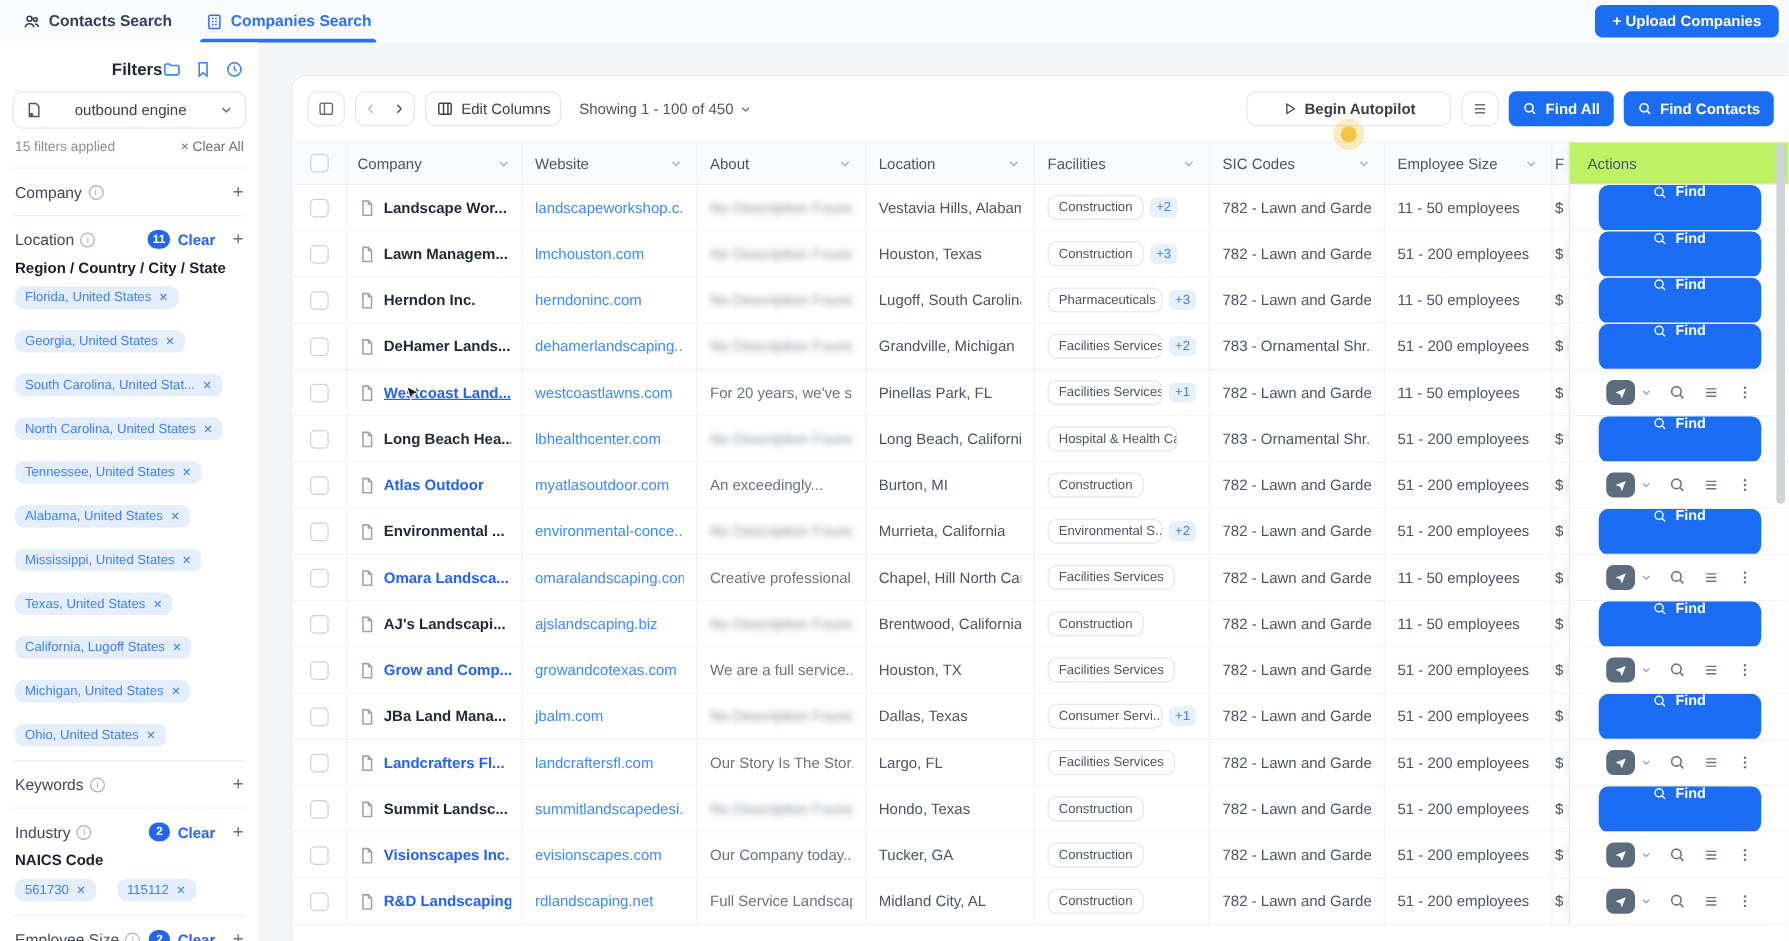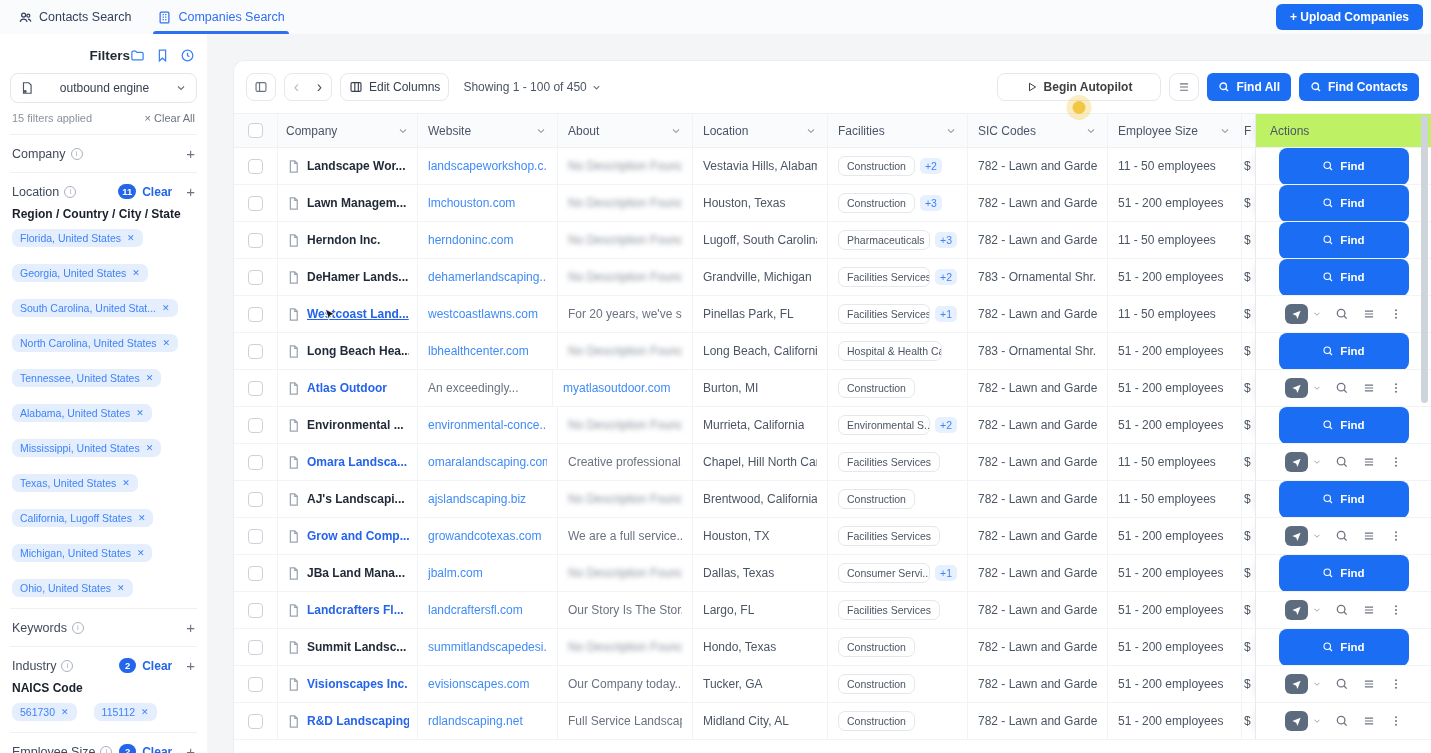--- a/index.html
+++ b/index.html
@@ -2,21 +2,21 @@
 <html><head>
 <meta charset="utf-8">
 <style>
   * { box-sizing: border-box; margin: 0; padding: 0; }
   html,body { width:1431px; height:753px; overflow:hidden; }
   body { font-family:"Liberation Sans", sans-serif; background:#f4f5f7; position:relative; }
 
   
   .topbar { position:absolute; left:0; top:0; right:0; height:34px; background:#fafbfc; display:flex; align-items:center; }
   .tabs { display:flex; gap:26px; padding-left:18px; height:100%; }
-  .tab { display:flex; align-items:center; gap:6px; font-size:12.5px; font-weight:400; color:#32415d; height:100%; cursor:pointer; position:relative; }
+  .tab { display:flex; align-items:center; gap:6px; font-size:12.5px; font-weight:700; color:#32415d; height:100%; cursor:pointer; position:relative; }
   .tab .t-ic { width:15px; height:15px; display:inline-flex; }
   .tab.active { color:#2f6ff2; }
   .tab.active::after { content:""; position:absolute; left:-4px; right:-4px; bottom:0; height:3px; background:#2f6ff2; border-radius:3px 3px 0 0; }
   .upload-btn { position:absolute; right:8px; top:4px; height:26px; background:#1b6ef3; color:#fff; font-size:12px; font-weight:700; border:none; border-radius:6px; padding:0 14px; display:flex; align-items:center; gap:4px; cursor:pointer; }
 
   
   .sidebar { position:absolute; left:0; top:34px; width:207px; bottom:0; background:#ffffff; padding:0 10px; overflow:hidden; }
   .f-head { display:flex; align-items:center; justify-content:flex-end; padding:14px 2px 10px; }
   .f-title { font-size:13.5px; font-weight:700; color:#1f2937; }
   .f-icons { display:flex; gap:10px; color:#3b82f6; }
@@ -78,21 +78,21 @@
   .doc-ic { width:15px; height:15px; color:#9aa5b1; flex:none; display:inline-flex; }
   .cname { font-size:12px; font-weight:700; color:#1f2937; white-space:nowrap; overflow:hidden; cursor:pointer; }
   .cname.visited { color:#2563eb; }
   .cname.underline { text-decoration:underline; }
   .wlink { font-size:12px; color:#3f8bf7; white-space:nowrap; overflow:hidden; cursor:pointer; }
   .about-t { font-size:12px; color:#6b7280; white-space:nowrap; overflow:hidden; }
   .about-t.blurred { filter:blur(2.6px); color:#8b939e; }
   .loc-t, .sic-t, .es-t { font-size:12px; color:#4b5563; white-space:nowrap; overflow:hidden; }
   .ipill { border:1px solid #e5e7eb; border-radius:7px; background:#fff; color:#4b5563; font-size:10.5px; padding:3px 8px; white-space:nowrap; overflow:hidden; max-width:104px; }
   .imore { background:#e7f0fe; color:#3f83f8; border-radius:5px; font-size:10.5px; padding:2px 5px; margin-left:5px; flex:none; cursor:pointer; }
-  .find-btn { width:130px; height:37px; background:#1b6ef3; border:none; border-radius:8px; color:#fff; font-size:11.5px; font-weight:700; display:flex; align-items:center; justify-content:center; gap:6px; cursor:pointer; }
+  .find-btn { width:130px; height:37px; background:#1b6ef3; border:none; border-radius:8px; color:#fff; font-size:11.5px; font-weight:700; display:flex; align-items:flex-start; justify-content:center; gap:6px; cursor:pointer; }
   .acticons { display:flex; align-items:center; gap:13px; color:#6b7280; }
   .ap-btn { width:23px; height:20px; background:#5d6b7e; border-radius:6px; display:inline-flex; align-items:center; justify-content:center; color:#fff; cursor:pointer; }
   .ap-ch { width:10px; height:10px; color:#9ca3af; display:inline-flex; margin-left:-9px; cursor:pointer; }
   .ic14 { width:14px; height:14px; display:inline-flex; cursor:pointer; }
 
   .vscroll { position:absolute; right:3px; top:54px; width:7px; height:288px; background:#cfd4da; border-radius:4px; }
   .cursor-ov { position:absolute; left:322px; top:306px; width:16px; height:18px; z-index:50; pointer-events:none; }
   svg { width:100%; height:100%; }
 </style>
 </head>
@@ -733,25 +733,25 @@
         </div>
         <div class="td col-company">
           <span class="doc-ic">
             <svg viewBox="0 0 24 24" fill="none" stroke="currentColor" stroke-width="2">
               <path d="M7 3h7l4 4v14H7z"></path>
               <path d="M14 3v4h4"></path>
             </svg>
           </span>
           <span class="cname visited">Atlas Outdoor</span>
         </div>
+        <div class="td col-website">
+          <span class="wlink">myatlasoutdoor.com</span>
+        </div>
         <div class="td col-about">
           <span class="about-t">An exceedingly...</span>
-        </div>
-        <div class="td col-website">
-          <span class="wlink">myatlasoutdoor.com</span>
         </div>
         <div class="td col-location">
           <span class="loc-t">Burton, MI</span>
         </div>
         <div class="td col-industries">
           <span class="ipill">Construction</span>
         </div>
         <div class="td col-sic">
           <span class="sic-t">782 - Lawn and Garde...</span>
         </div>

